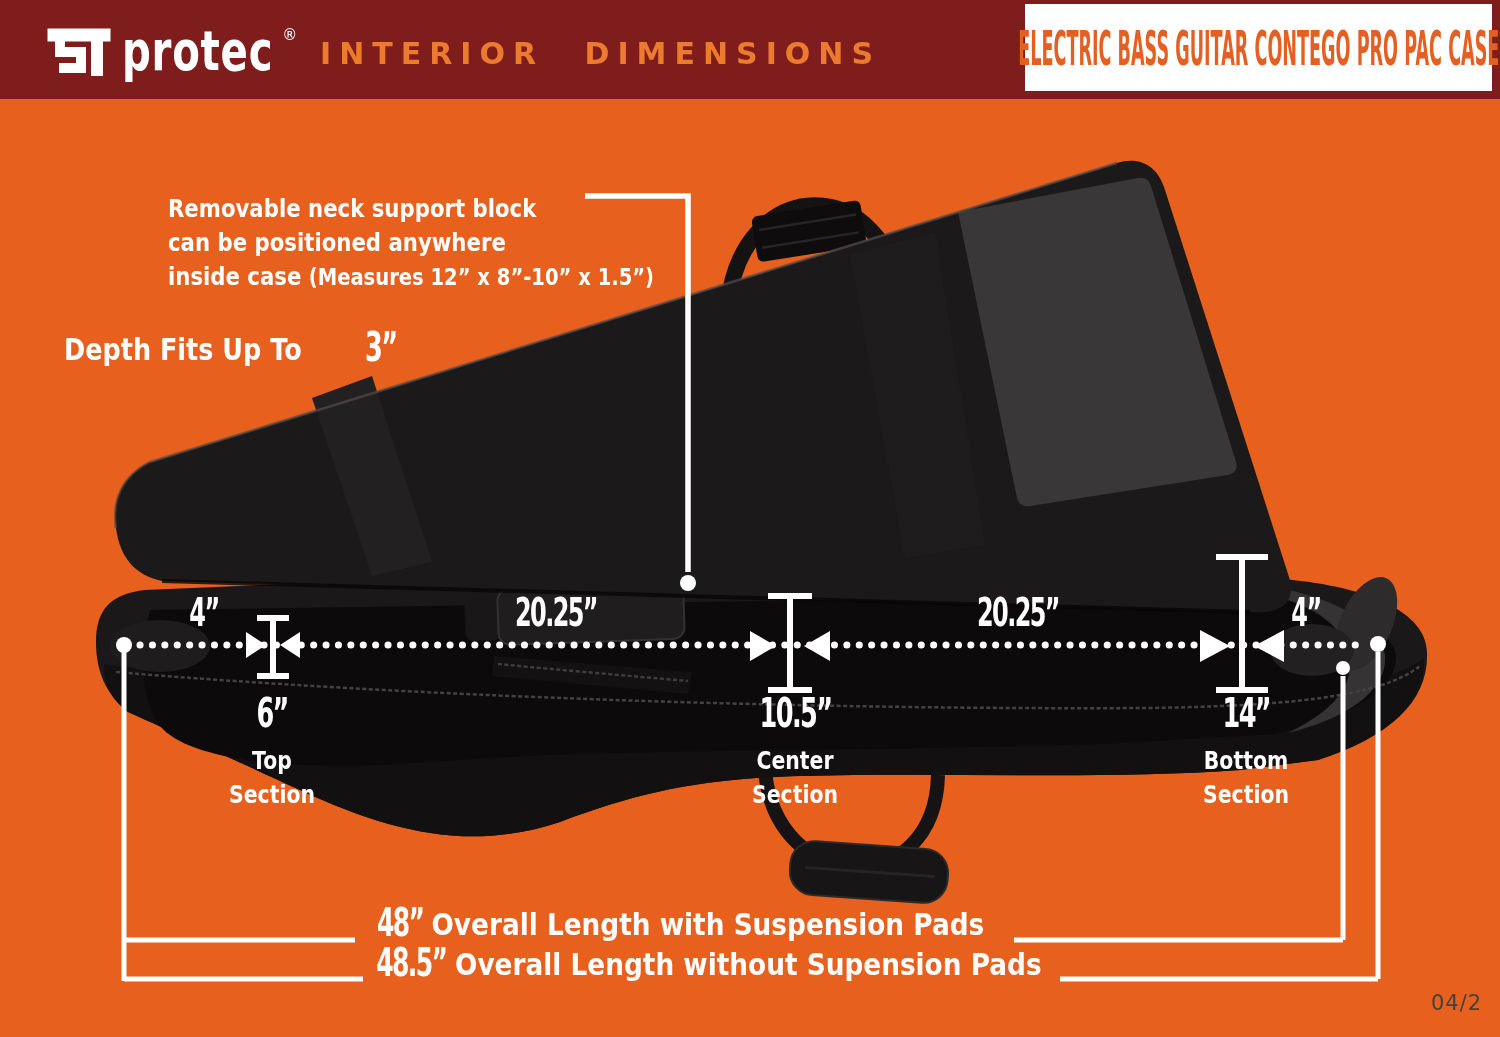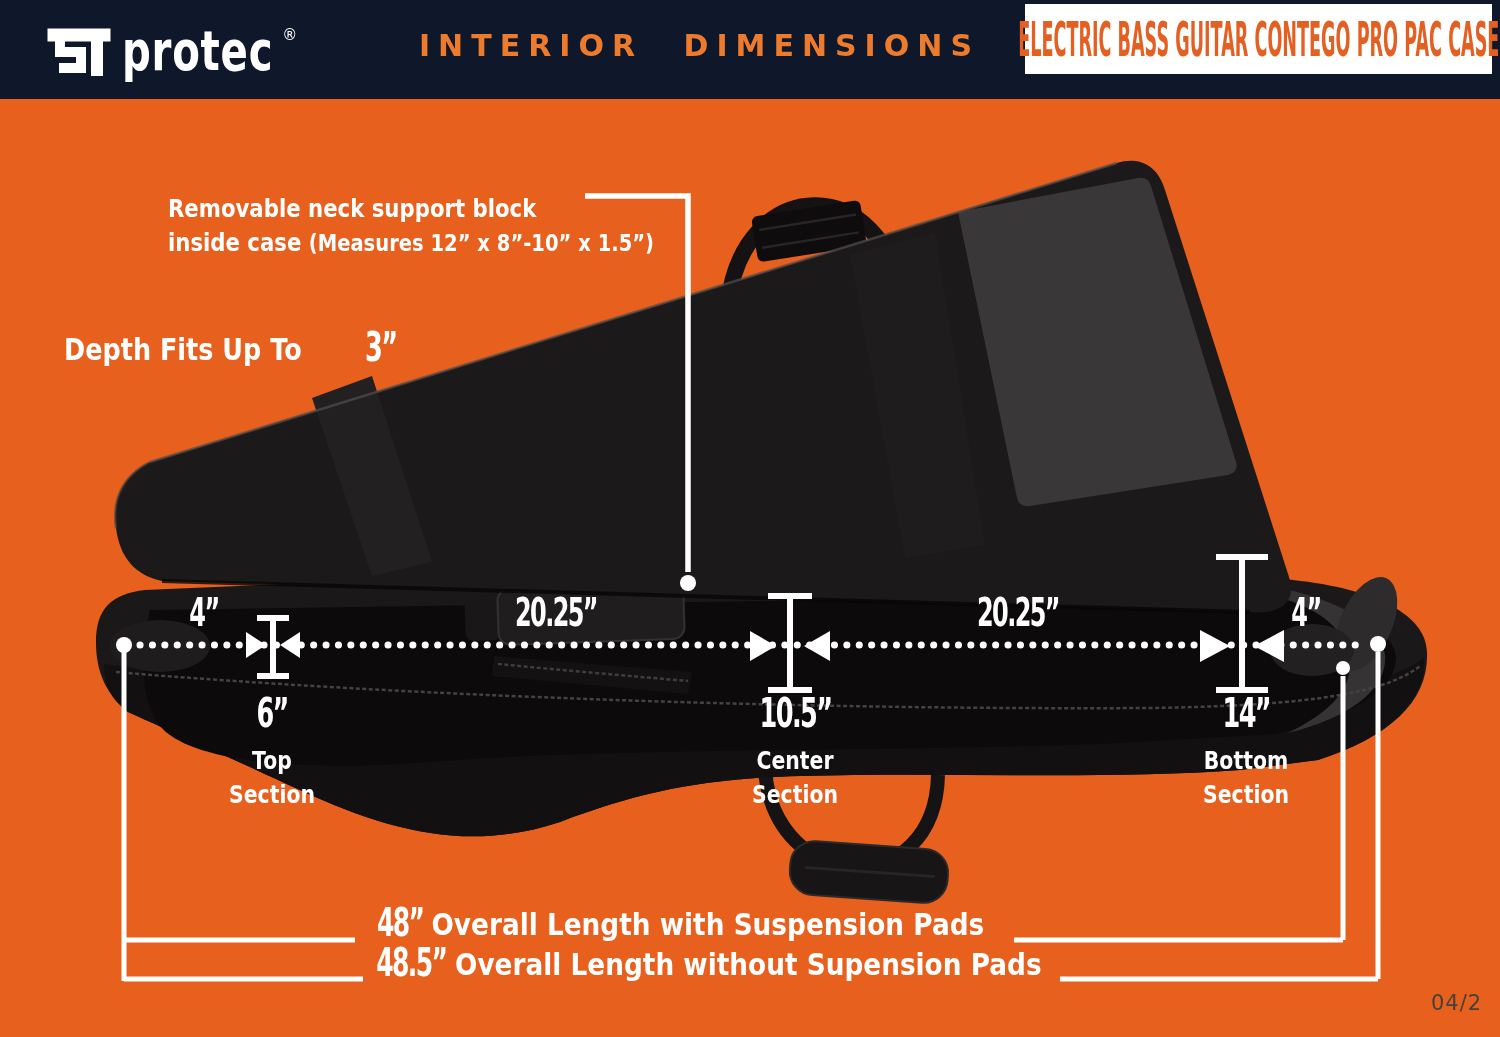--- a/index.html
+++ b/index.html
@@ -1,28 +1,28 @@
 <!DOCTYPE html>
 <html><head>
 <meta charset="utf-8">
 <style>
   * { margin:0; padding:0; box-sizing:border-box; }
   body { background:#777; font-family:"DejaVu Sans","Liberation Sans",sans-serif; }
   .page { position:relative; width:1500px; height:1037px; background:#E7601E; overflow:hidden; }
 
   
-  .header { position:absolute; left:0; top:0; width:1500px; height:99px; background:#0f172a; }
+  .header { position:absolute; left:0; top:0; width:1500px; height:99px; background:#7f1d1d; }
   .logo { position:absolute; left:46px; top:24px; height:54px; display:flex; align-items:center; gap:10px; }
   .logo-mark svg { display:block; }
   .logo-text { color:#fff; font-weight:bold; font-size:56px; line-height:48px;
                display:inline-block; transform:scaleX(0.72); transform-origin:left center; letter-spacing:1px; }
   .logo-reg { color:#fff; font-size:15px; position:relative; top:-16px; left:-60px; }
-  .header-title { position:absolute; left:320px; top:28px; width:660px; text-align:right;
+  .header-title { position:absolute; left:320px; top:36px; width:660px; text-align:left;
                   color:#ED7B2D; font-weight:bold; font-size:30px; letter-spacing:8px; word-spacing:22px; white-space:nowrap; }
-  .product-box { position:absolute; left:1025px; top:4px; width:467px; height:70px; background:#ffffff;
+  .product-box { position:absolute; left:1025px; top:4px; width:467px; height:87px; background:#ffffff;
                  display:flex; align-items:center; justify-content:center; }
   .product-box-text { color:#E45F22; font-weight:bold; font-size:40px; white-space:nowrap;
                       display:inline-block; transform:scale(0.44,1.18); transform-origin:center; letter-spacing:0; }
 
   
   .white { color:#ffffff; font-weight:bold; }
   .rounded { display:inline-block; transform:scaleX(0.85); transform-origin:left top; white-space:nowrap; }
   .rounded-c { display:block; transform:scaleX(0.85); transform-origin:center top; white-space:nowrap; }
   .num { display:inline-block; font-weight:bold; transform:scale(0.8,1.3); transform-origin:center 70%;
          letter-spacing:-2px; white-space:nowrap; }
@@ -195,20 +195,21 @@
       <g stroke-width="5">
         <line x1="124" y1="979" x2="363" y2="979"></line>
         <line x1="1060" y1="979" x2="1378" y2="979"></line>
         <line x1="1378" y1="979" x2="1378" y2="652"></line>
       </g>
     </g>
   </svg>
 
   <div class="annotation white">
     <div><span class="rounded">Removable neck support block</span></div>
+    <div><span class="rounded">can be positioned anywhere</span></div>
     <div><span class="rounded"><span>inside case </span><span class="paren">(Measures 12” x 8”-10” x 1.5”)</span></span></div>
   </div>
 
   <div class="depth white">
     <span class="rounded">Depth Fits Up To</span>
     <span class="num">3”</span>
   </div>
 
   <div class="dim white" style="left:204px"><span class="num">4”</span></div>
   <div class="dim white" style="left:556px"><span class="num">20.25”</span></div>

